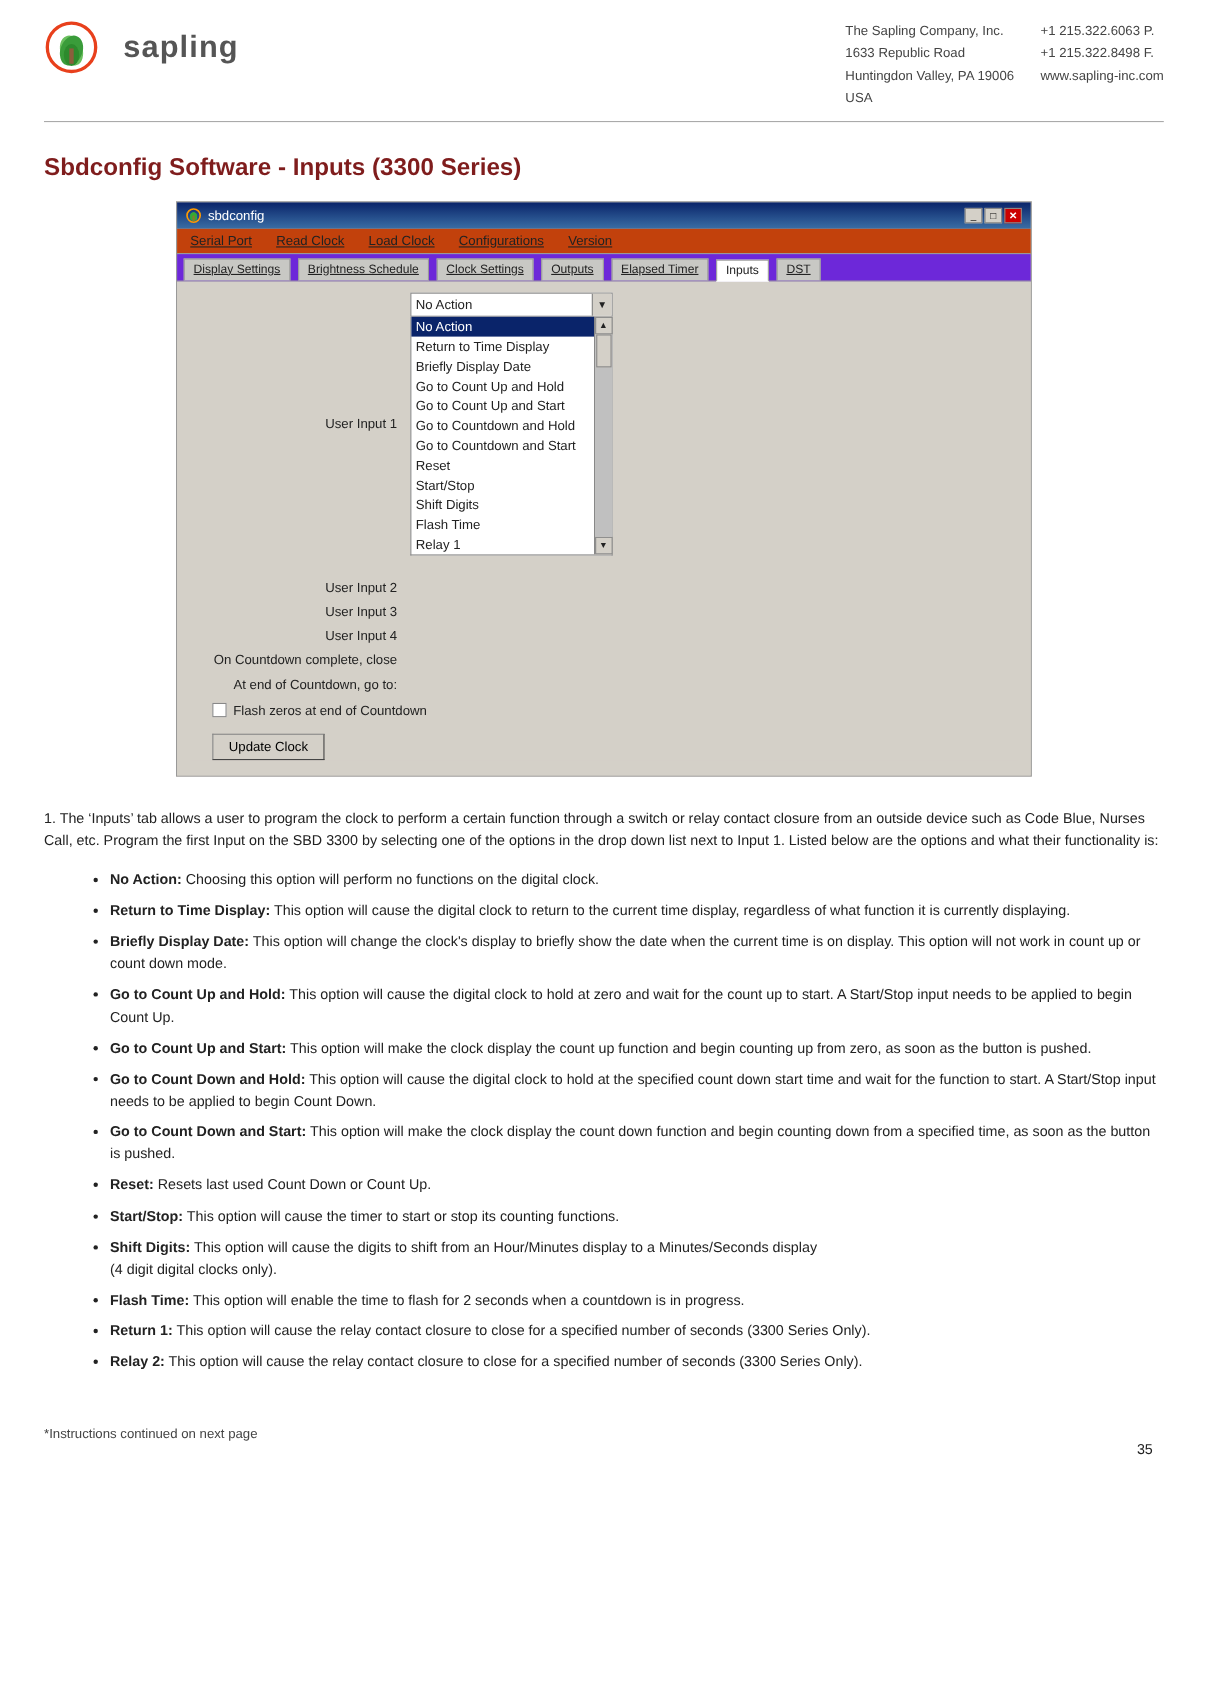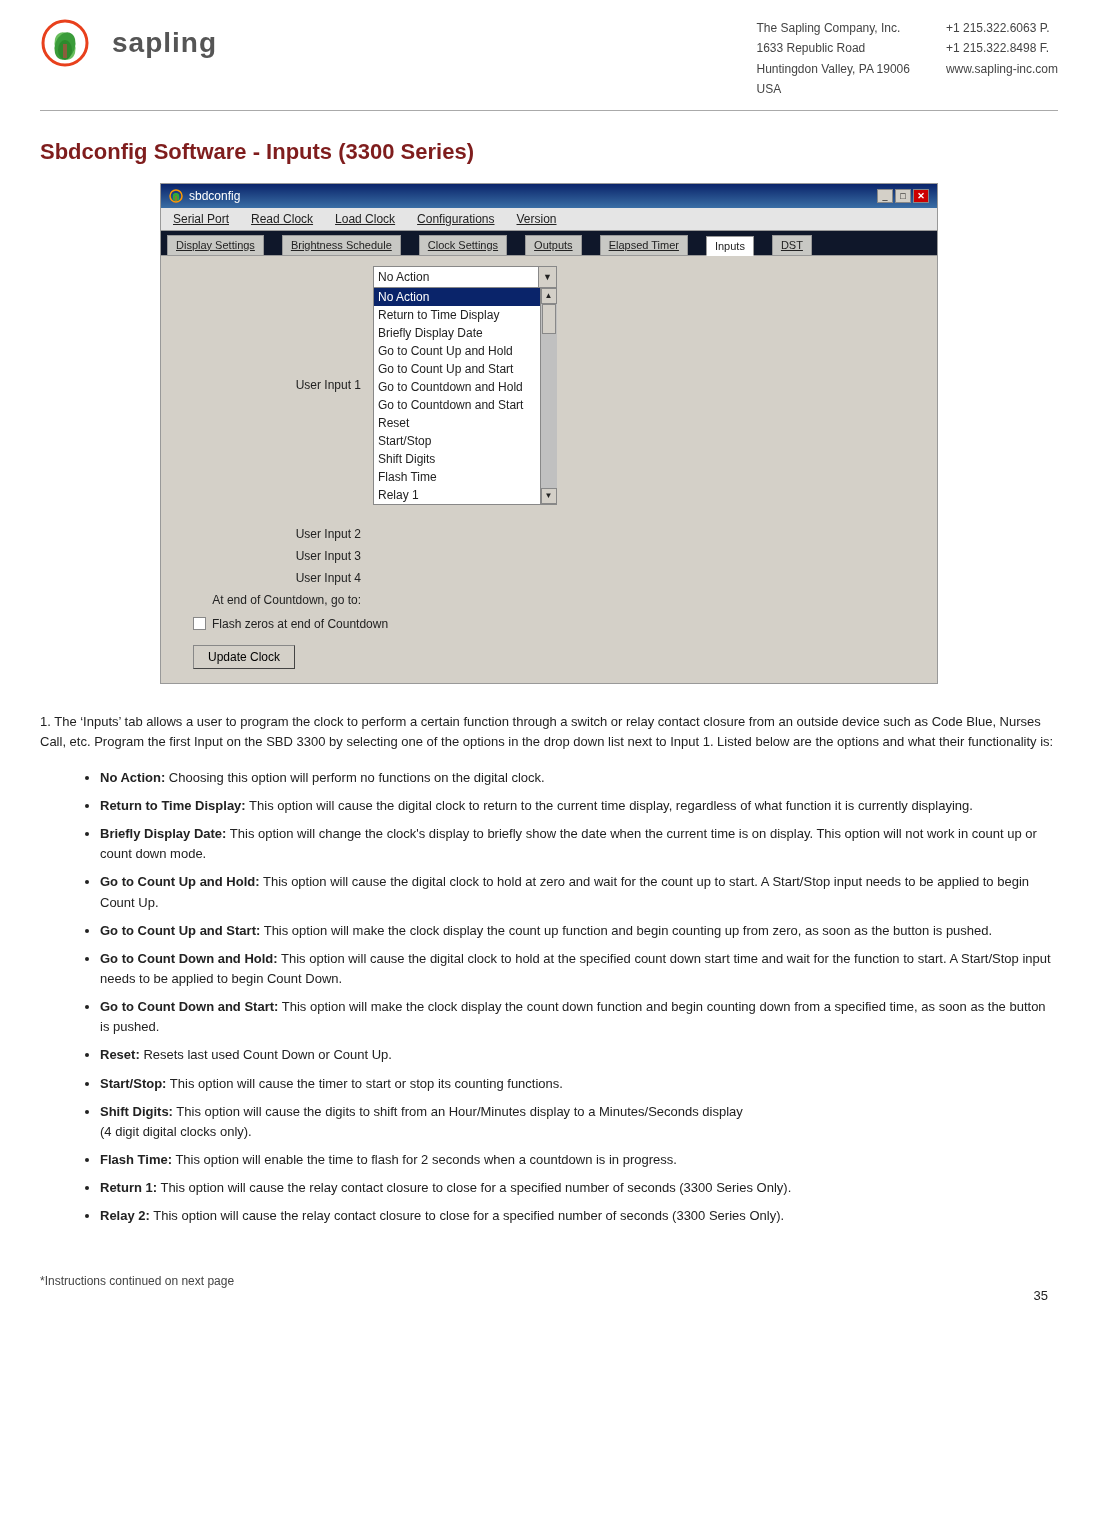--- a/index.html
+++ b/index.html
@@ -31,21 +31,21 @@
       height: 50px;
     }
     .logo-text {
       font-size: 28px;
       font-weight: bold;
       color: #555;
       letter-spacing: 1px;
     }
     .company-info {
       display: flex;
-      gap: 36px;
+      gap: 24px;
       font-size: 12px;
       color: #444;
       line-height: 1.7;
     }
     .company-info-col { }
 
     
     .header-divider {
       border: none;
       border-top: 1px solid #aaa;
@@ -99,38 +99,38 @@
       display: flex;
       align-items: center;
       justify-content: center;
       cursor: pointer;
       color: #000;
     }
     .win-btn.close { background: #c05050; color: #fff; }
 
     
     .win-menubar {
-      background: #e5e5e5;
+      background: #c2410c;
       border-bottom: 1px solid #999;
       padding: 2px 6px;
       display: flex;
       gap: 10px;
       font-size: 12px;
     }
     .menu-item {
       padding: 2px 6px;
       cursor: pointer;
       text-decoration: underline;
     }
 
     
     .win-tabbar {
-      background: #0f172a;
-      display: flex;
-      gap: 16px;
+      background: #6d28d9;
+      display: flex;
+      gap: 5px;
       padding: 4px 6px 0 6px;
       border-bottom: 1px solid #999;
       font-size: 11px;
     }
     .tab {
       padding: 3px 8px;
       border: 1px solid #999;
       border-bottom: none;
       background: #c8c8c4;
       cursor: pointer;
@@ -447,20 +447,24 @@
       <div class="form-row">
         <div class="form-label">User Input 3</div>
         <div class="form-control"></div>
       </div>
 
       <div class="form-row">
         <div class="form-label">User Input 4</div>
         <div class="form-control"></div>
       </div>
 
+      <div class="form-row">
+        <div class="form-label">On Countdown complete, close</div>
+        <div class="form-control"></div>
+      </div>
 
       <div class="form-row">
         <div class="form-label">At end of Countdown, go to:</div>
         <div class="form-control"></div>
       </div>
 
       <div class="checkbox-row">
         <div class="cb-box"></div>
         <span>Flash zeros at end of Countdown</span>
       </div>

